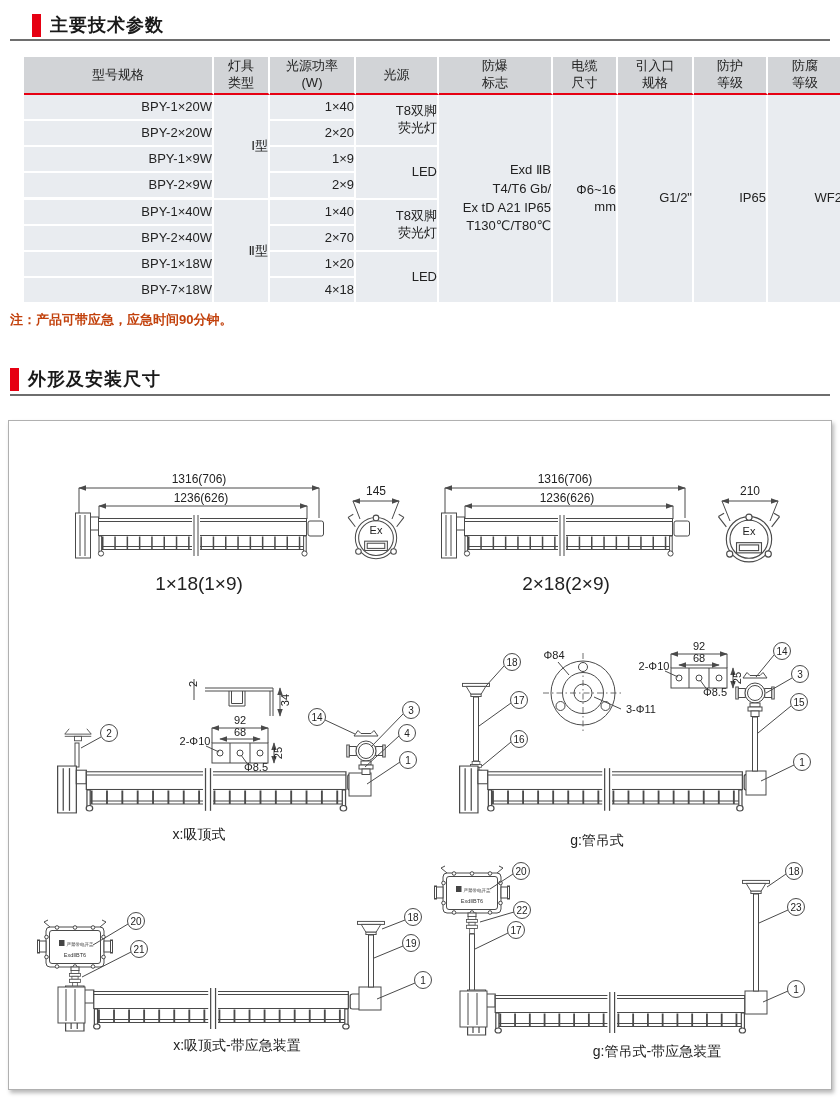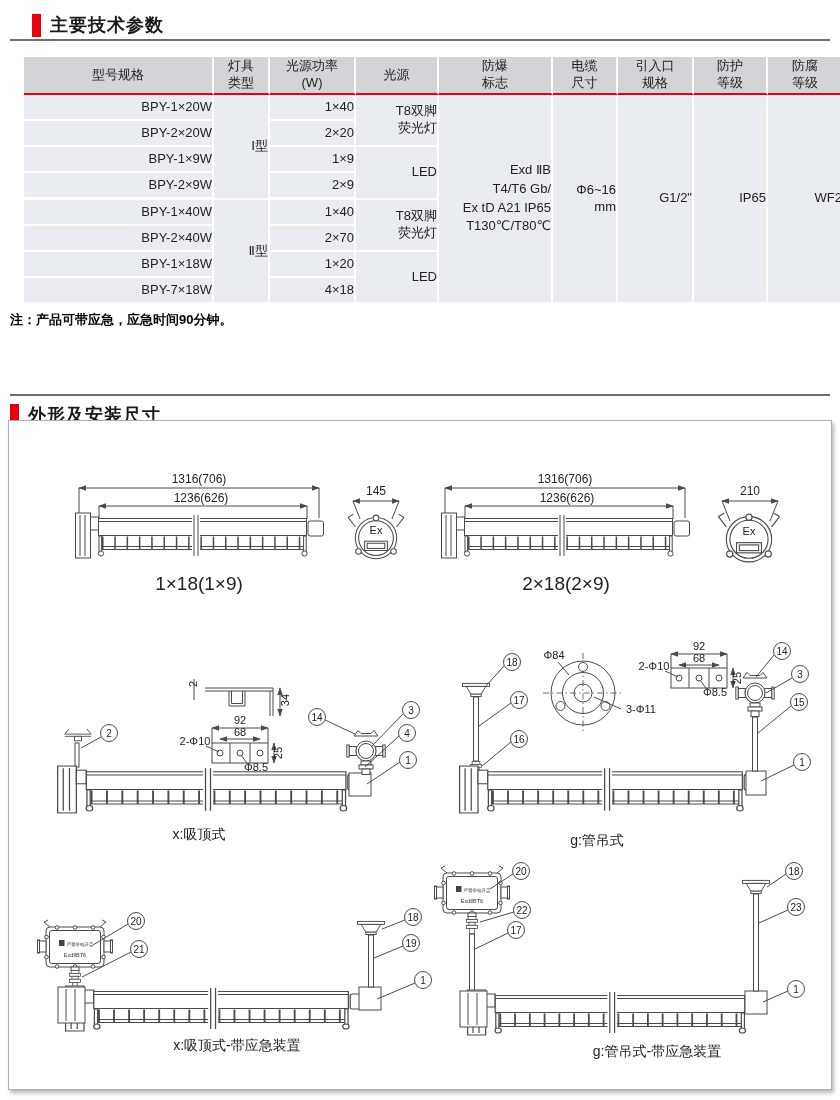--- a/index.html
+++ b/index.html
@@ -10,21 +10,21 @@
   .sec-title{font-size:18px;font-weight:bold;color:#1a1a1a;letter-spacing:1px;}
   .sec-rule{position:absolute;left:10px;width:820px;height:2px;background:#6e6e6e;}
   
   table.spec{position:absolute;left:24px;top:57px;width:820px;border-collapse:separate;border-spacing:0;table-layout:fixed;}
   table.spec th,table.spec td{padding:0;text-align:center;vertical-align:middle;font-size:13px;font-weight:normal;
     white-space:pre-line;line-height:1.3;border-right:2px solid #fff;border-bottom:2px solid #fff;}
   table.spec th{background:#d2d4d7;height:36px;border-bottom:2px solid #e60012;color:#222;}
   table.spec td{background:#e9ecf0;height:24px;text-align:right;}
   table.spec tr.grp td{border-bottom:3px solid #fff;}
   table.spec td.mid{line-height:1.45;}
-  .note{position:absolute;left:10px;top:311px;font-size:13px;font-weight:bold;color:#000000;}
+  .note{position:absolute;left:10px;top:311px;font-size:13px;font-weight:bold;color:#c2410c;}
   
   .dbox{position:absolute;left:8px;top:420px;width:822px;height:668px;border:1px solid #b0b0b0;background:#fff;
         box-shadow:2px 3px 4px rgba(0,0,0,.28);}
   svg text{fill:#222;}
   .ln{stroke:#4a4a4a;stroke-width:1;fill:none;}
   .fw{stroke:#4a4a4a;stroke-width:1;fill:#fff;}
   .dim{stroke:#4a4a4a;stroke-width:1;fill:none;marker-start:url(#arS);marker-end:url(#arE);}
   .dt{font-size:11px;text-anchor:middle;}
   .cap-big{font-size:19px;text-anchor:middle;}
   .cap{font-size:14px;text-anchor:middle;}
@@ -124,21 +124,21 @@
     </tr>
     <tr>
       <td>BPY-7×18W</td>
       <td>4×18</td>
     </tr>
   </tbody>
 </table>
 
 <div class="note">注：产品可带应急，应急时间90分钟。</div>
 
-<div class="sec-head" style="top:367px;margin-top:36px;">
+<div class="sec-head" style="top:367px;">
   <span class="sec-bar"></span>
   <span class="sec-title">外形及安装尺寸</span>
 </div>
 <div class="sec-rule" style="top:394px;"></div>
 
 <div class="dbox">
 <svg width="822" height="668" viewBox="0 0 822 668">
   <defs>
     <marker id="arE" viewBox="0 0 10 10" refX="9" refY="5" markerWidth="8" markerHeight="8" orient="auto">
       <path d="M0,1.5 L10,5 L0,8.5 Z" fill="#4a4a4a"></path>

